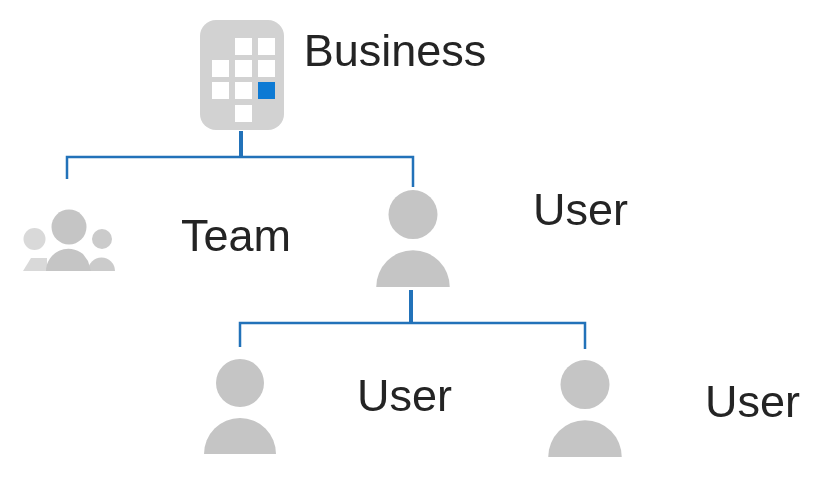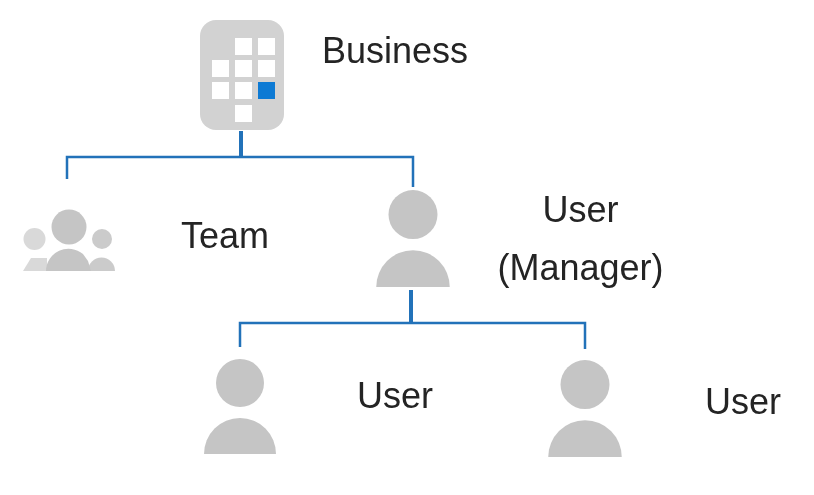--- a/index.html
+++ b/index.html
@@ -31,21 +31,21 @@
   .icon-user-right { left: 547px; top: 359px; }
   .bldg-body { fill: var(--icon-gray, #d2d2d2); }
   .window { fill: #ffffff; }
   .window-accent { fill: var(--accent-blue, #0d7ad4); }
   .person-fill { fill: var(--icon-gray-dark, #c5c5c5); }
   .team-light { fill: var(--icon-gray-light, #d9d9d9); }
   .team-mid { fill: var(--icon-gray-dark, #c7c7c7); }
   .team-side { fill: #cbcbcb; }
   .label {
     position: absolute;
-    font-size: 36px;
+    font-size: 45px;
     line-height: 44px;
     white-space: nowrap;
     color: var(--text, #242424);
   }
   .label-business-unit {
     left: 295px; top: 29px; width: 200px;
     text-align: center;
   }
   .label-team { left: 181px; top: 214px; }
   .label-manager {
@@ -93,21 +93,20 @@
     <path class="team-mid" d="M24 62 A22.5 22.5 0 0 1 61 45 L66 52 L69 62 Z"></path>
   </svg>
   <div class="label label-team">Team</div>
 
   <svg class="icon icon-manager" width="74" height="98" viewBox="0 0 72 96" xmlns="http://www.w3.org/2000/svg" aria-hidden="true">
     <circle class="person-fill" cx="36" cy="25" r="24"></circle>
     <path class="person-fill" d="M0 96 A36 36 0 0 1 72 96 Z"></path>
   </svg>
   <div class="label label-manager">
     <div>User</div>
-    <div>(Manager)</div>
   </div>
 
   <svg class="icon icon-user-left" width="72" height="96" viewBox="0 0 72 96" xmlns="http://www.w3.org/2000/svg" aria-hidden="true">
     <circle class="person-fill" cx="36" cy="25" r="24"></circle>
     <path class="person-fill" d="M0 96 A36 36 0 0 1 72 96 Z"></path>
   </svg>
   <div class="label label-user-left">User</div>
 
   <svg class="icon icon-user-right" width="76" height="98" viewBox="0 0 72 96" xmlns="http://www.w3.org/2000/svg" aria-hidden="true">
     <circle class="person-fill" cx="36" cy="25" r="24"></circle>

